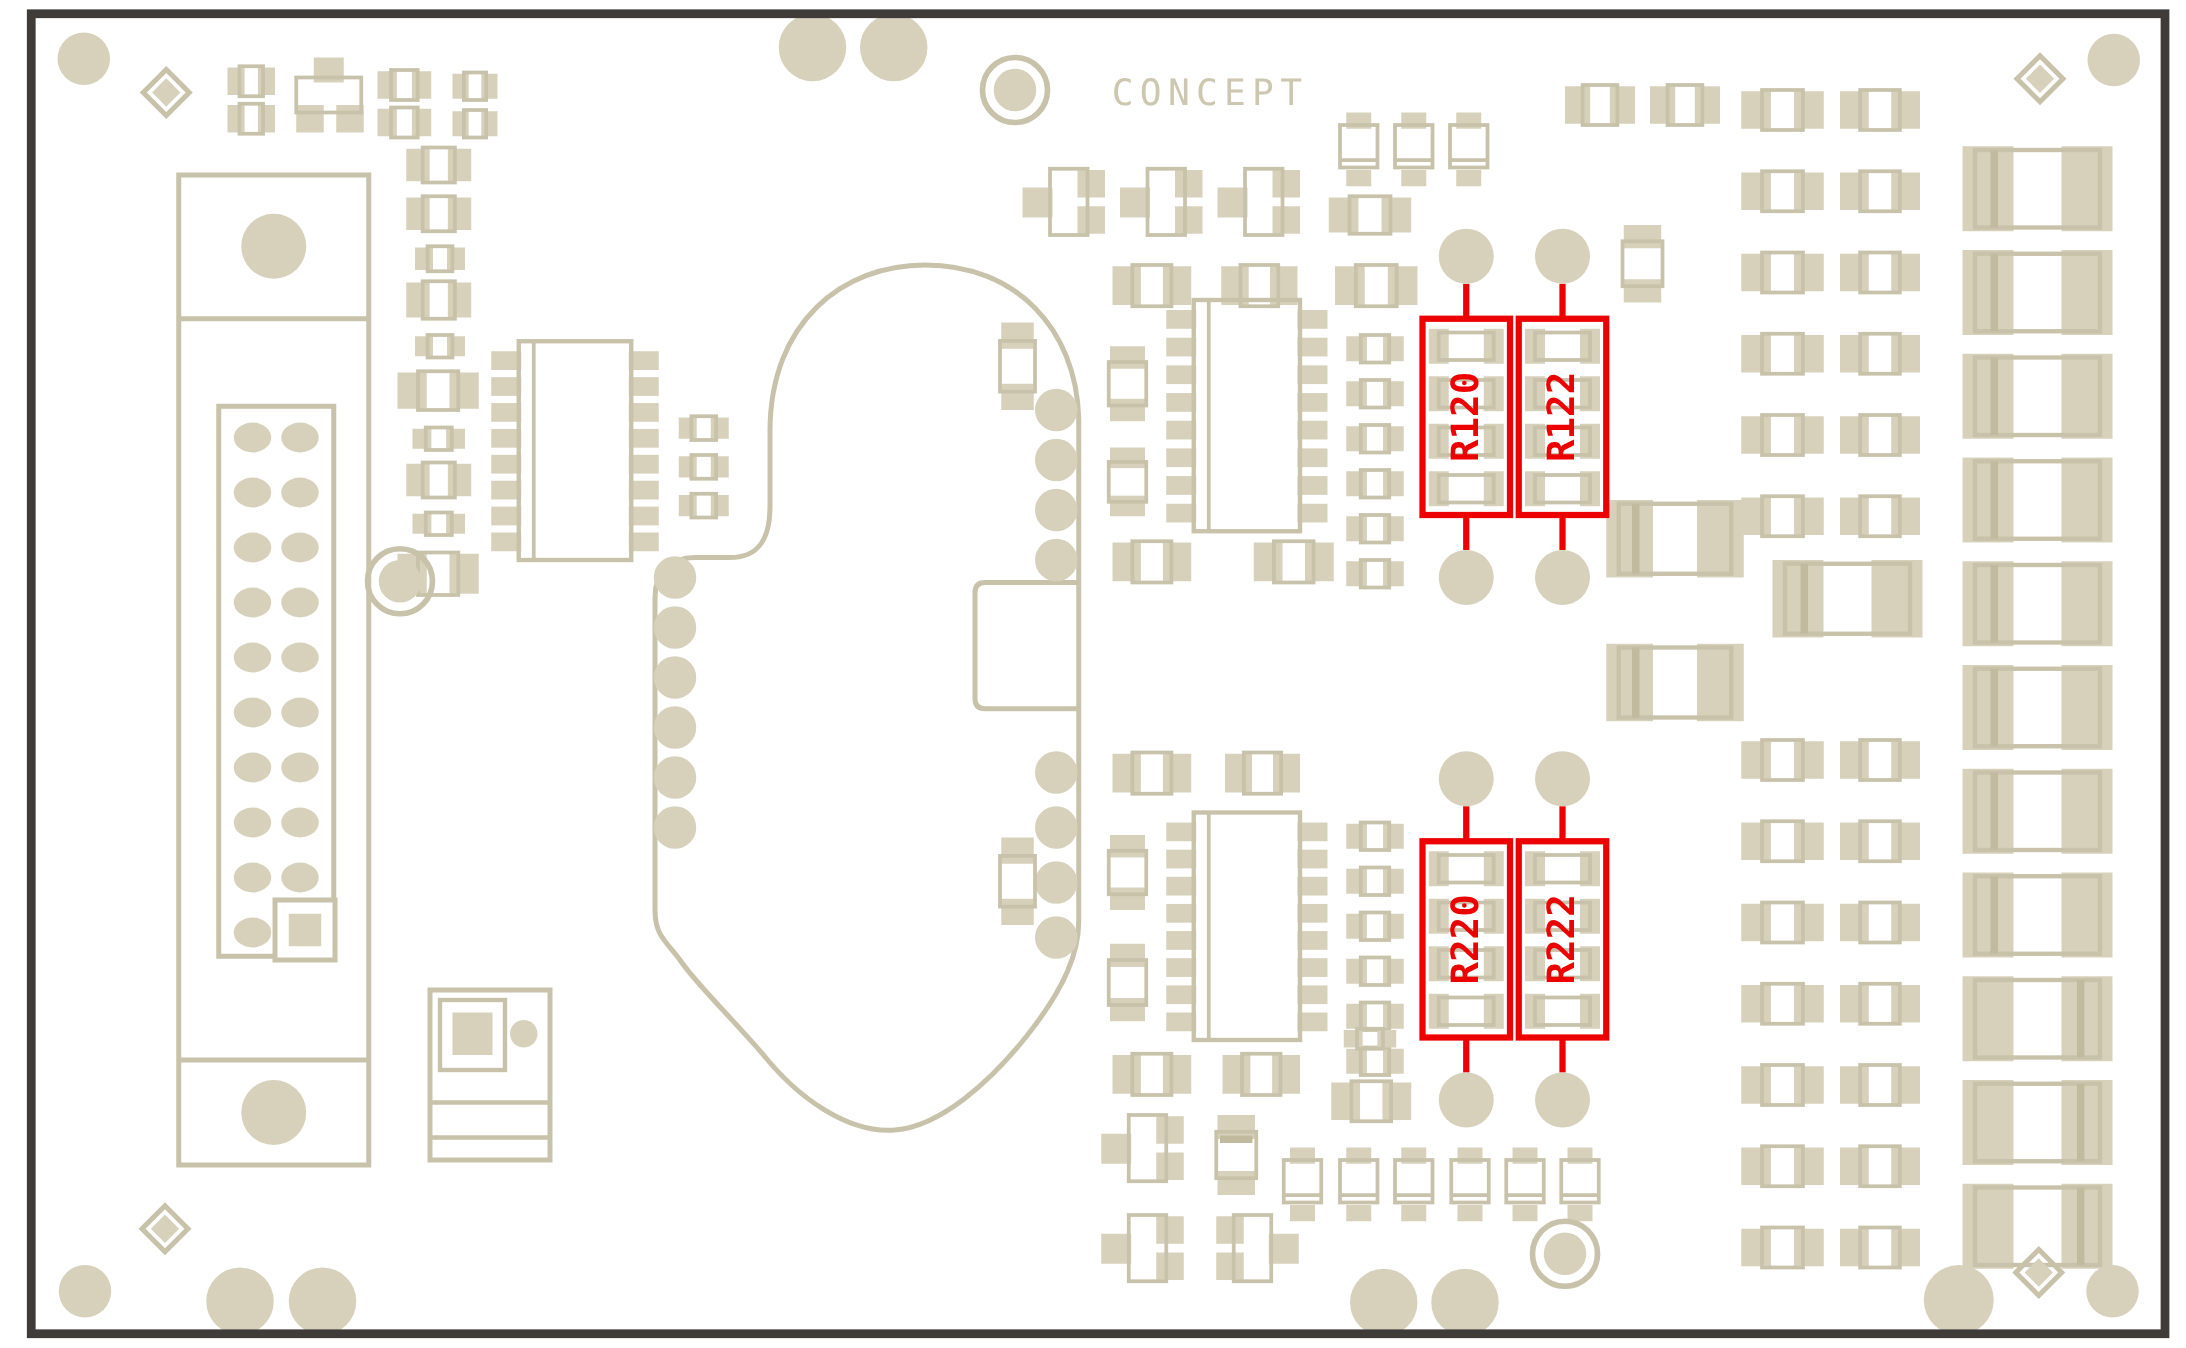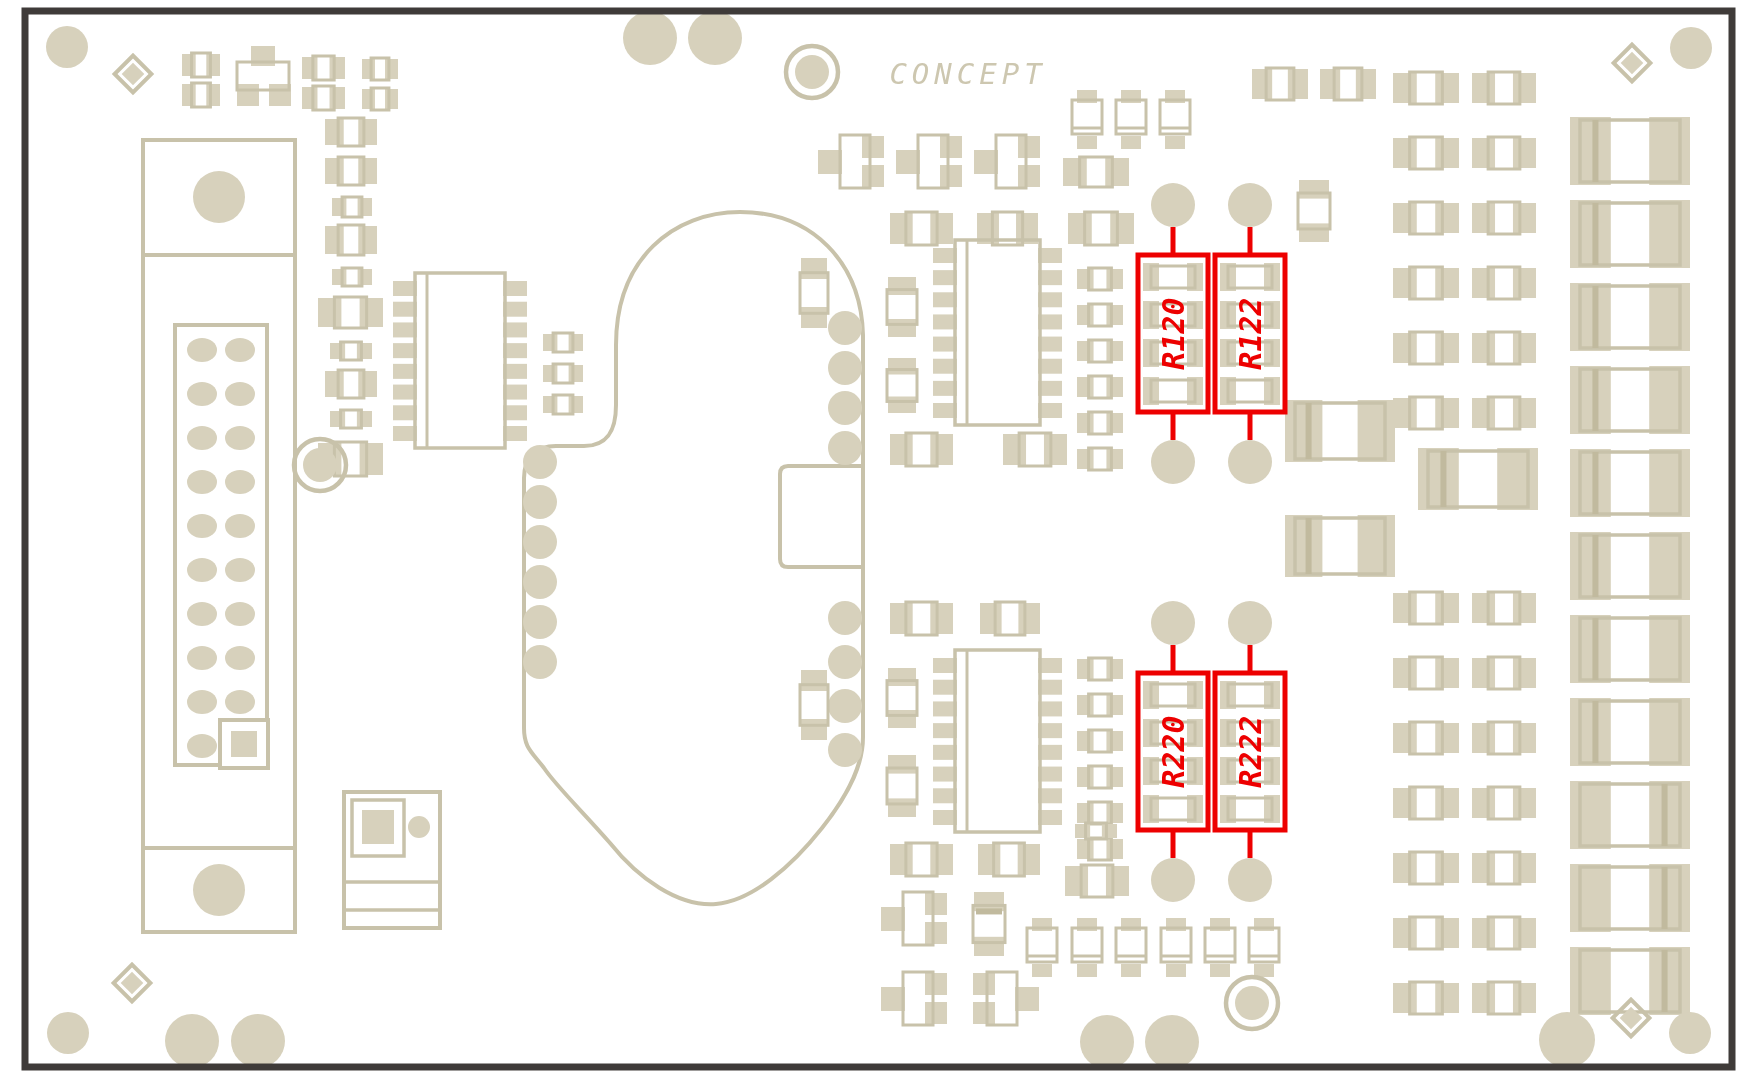--- a/index.html
+++ b/index.html
@@ -1,16 +1,16 @@
 <!DOCTYPE html>
 <html><head>
 <meta charset="utf-8">
 <style>
   html,body{margin:0;padding:0;background:#ffffff;}
-  .wrap{width:100%;max-width:1749px;margin:0 auto;font-family:"DejaVu Sans Mono","Liberation Mono",monospace;font-style:italic;}
+  .wrap{width:100%;max-width:1749px;margin:0 auto;font-family:"DejaVu Sans Mono","Liberation Mono",monospace;}
   svg{display:block;width:100%;height:auto;}
   text{user-select:none;}
 </style>
 </head>
 <body>
 
 <div class="wrap">
 <svg viewBox="0 0 1749 1078" xmlns="http://www.w3.org/2000/svg">
   <rect x="0" y="0" width="1749" height="1078" fill="#ffffff"></rect>
   <g id="silk">

